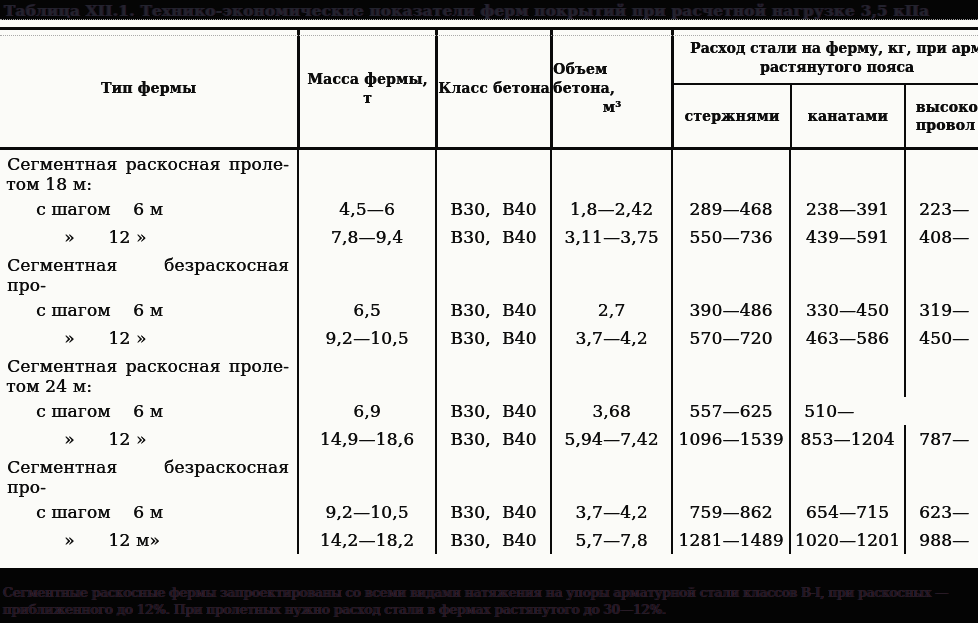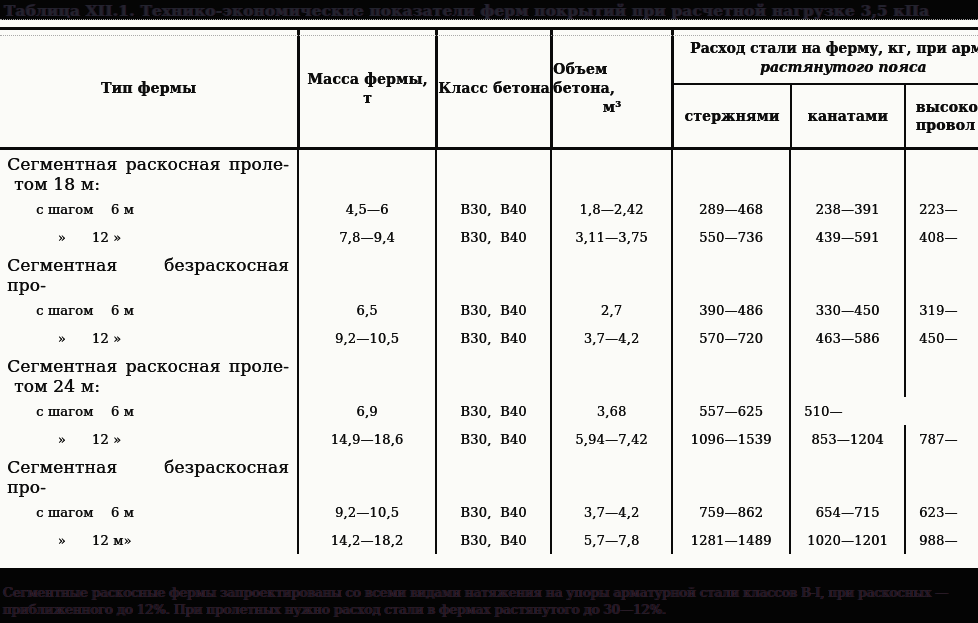--- a/index.html
+++ b/index.html
@@ -41,21 +41,21 @@
   }
   .hcell.bl, .hgroup { border-left:3px solid #0a0a0a; }
   .hgroup { display:flex; flex-direction:column; overflow:hidden; }
   .hgroup-title {
     height:55px; border-bottom:2.5px solid #0a0a0a;
     font-size:14px; font-weight:bold; line-height:1.35; padding-top:9px;
     white-space:nowrap; overflow:hidden;
     text-shadow:0.35px 0 currentColor;
   }
   .hgroup-title .gl1 { display:block; padding-left:16px; }
-  .hgroup-title .gl2 { display:block; padding-left:86px;font-style:italic; }
+  .hgroup-title .gl2 { display:block; padding-left:86px; }
   .hsub { flex:1; display:flex; }
   .hsubcell {
     display:flex; flex-direction:column; justify-content:center; align-items:center;
     font-size:14px; font-weight:bold; line-height:1.3;
     text-shadow:0.35px 0 currentColor; letter-spacing:0.2px;
     white-space:nowrap; overflow:hidden;
   }
   .hsubcell.s1 { width:117px; }
   .hsubcell.s2 { width:115px; border-left:2.5px solid #0a0a0a; }
   .hsubcell.s3 { width:75px;  border-left:2.5px solid #0a0a0a; align-items:flex-start; padding-left:10px; }
@@ -64,31 +64,31 @@
     height:516px; border-bottom:4px solid #84cc16;
     display:flex; flex-direction:column;
   }
   .brow { display:grid; grid-template-columns:297px 138px 115px 121px 118px 115px 74px; }
   .brow.section { height:45px; }
   .brow.data    { height:28px; }
   .bcell { overflow:hidden; }
   .brow .bcell:not(.c0) { border-left:2.5px solid #0a0a0a; }
   .brow.data .bcell {
     display:flex; align-items:center; justify-content:center;
-    font-size:13px; white-space:pre;
+    font-size:17px; white-space:pre;
     text-shadow:0.4px 0 currentColor; letter-spacing:0.2px;
   }
   .brow.data .bcell.c0 { justify-content:flex-start; padding-left:36px; }
   .brow.data .bcell.c6 { justify-content:flex-start; padding-left:13px; white-space:nowrap; }
   .secline {
     display:block; font-size:17px; line-height:1.18;
     text-shadow:0.4px 0 currentColor; letter-spacing:0.2px;
   }
   .secline.l0 { padding:4px 8px 0 7px; text-align:justify; text-align-last:justify; }
-  .secline.l1 { padding-left:14px; }
+  .secline.l1 { padding-left:6px; }
   
   .footband {
     position:absolute; left:0; top:568px; width:978px; height:55px;
     background:#040404; overflow:hidden;
   }
   .footband .fl {
     display:block; white-space:nowrap; overflow:hidden;
     font-size:13px; line-height:17px; color:#261c26; padding-left:3px;
     filter:blur(0.7px);
     text-shadow:1px 0 rgba(130,45,45,.4), -1px 0 rgba(45,60,130,.4);

